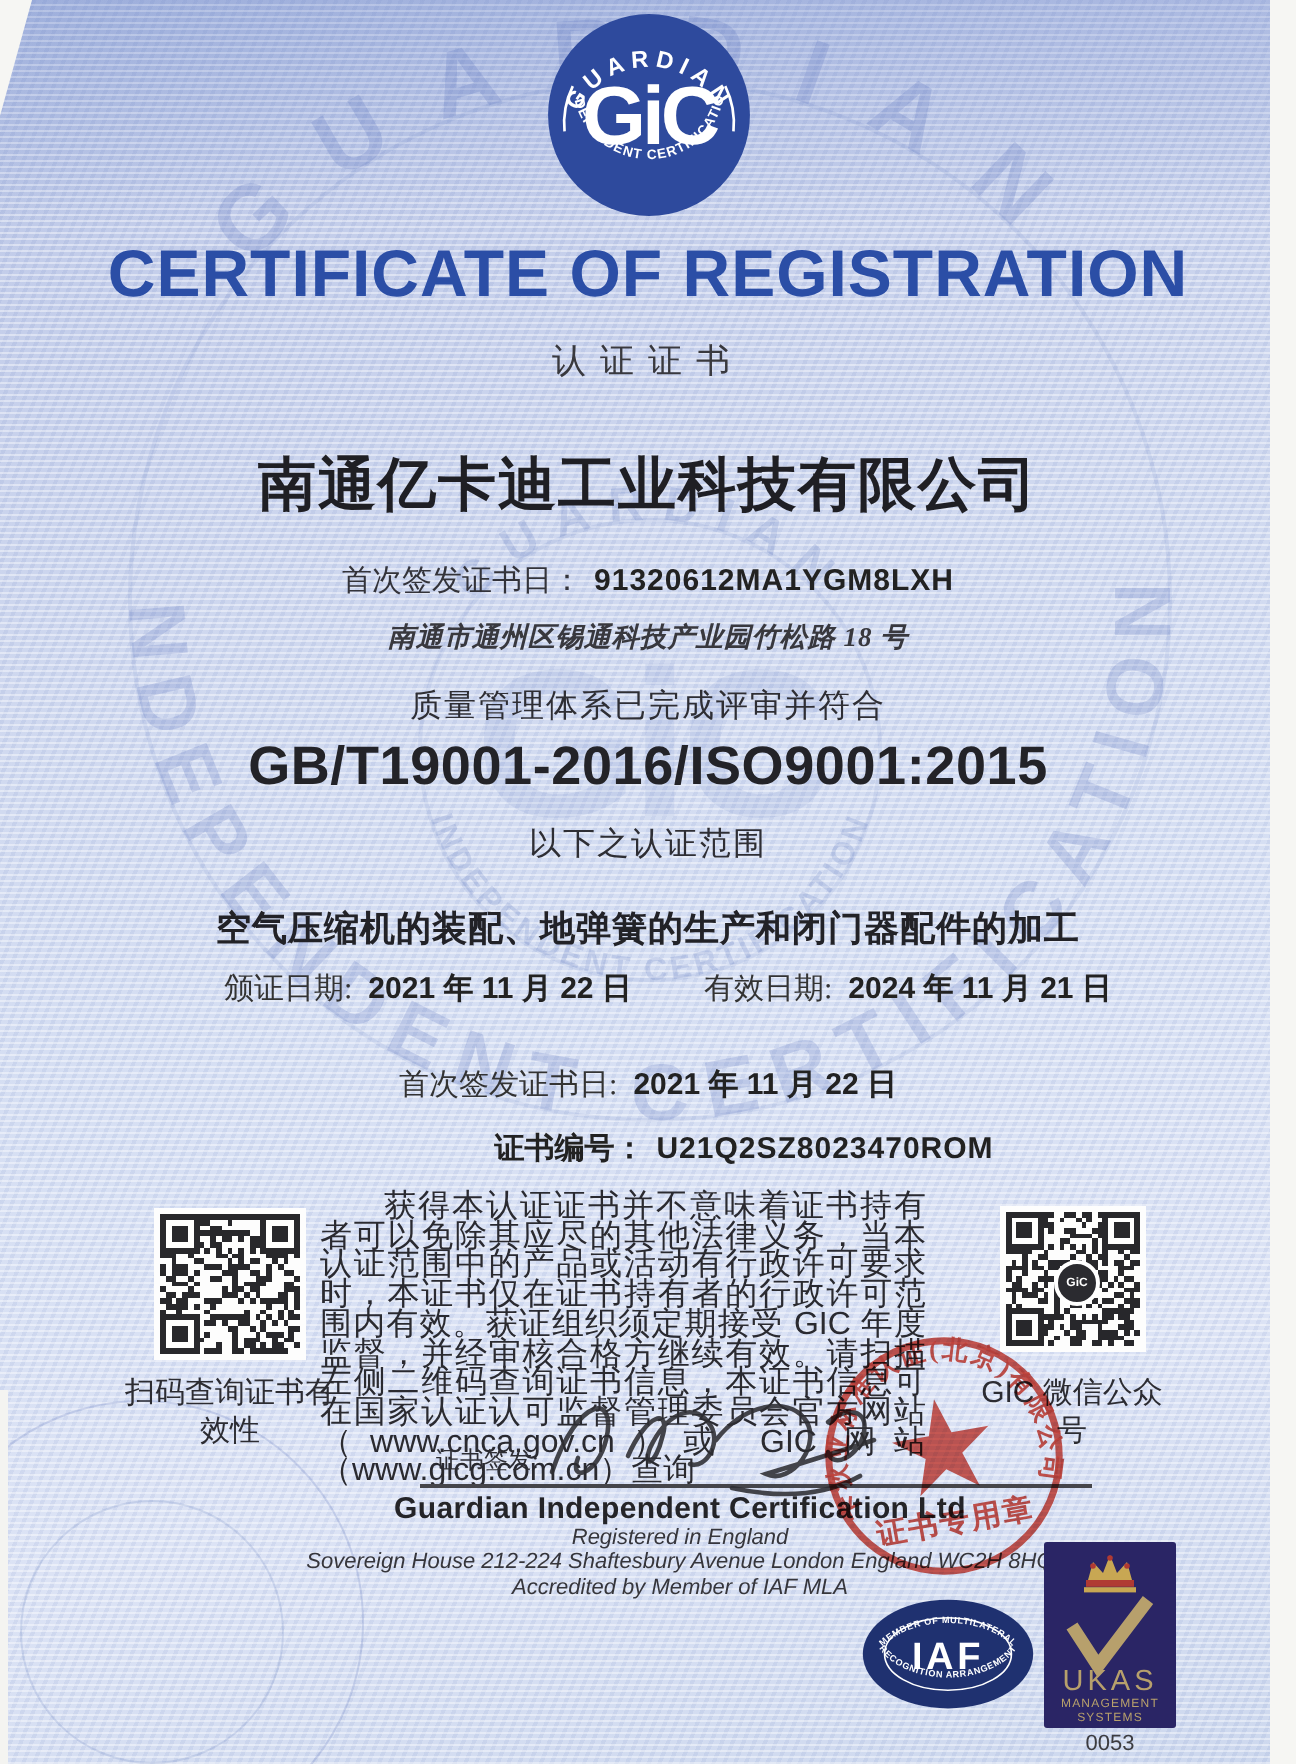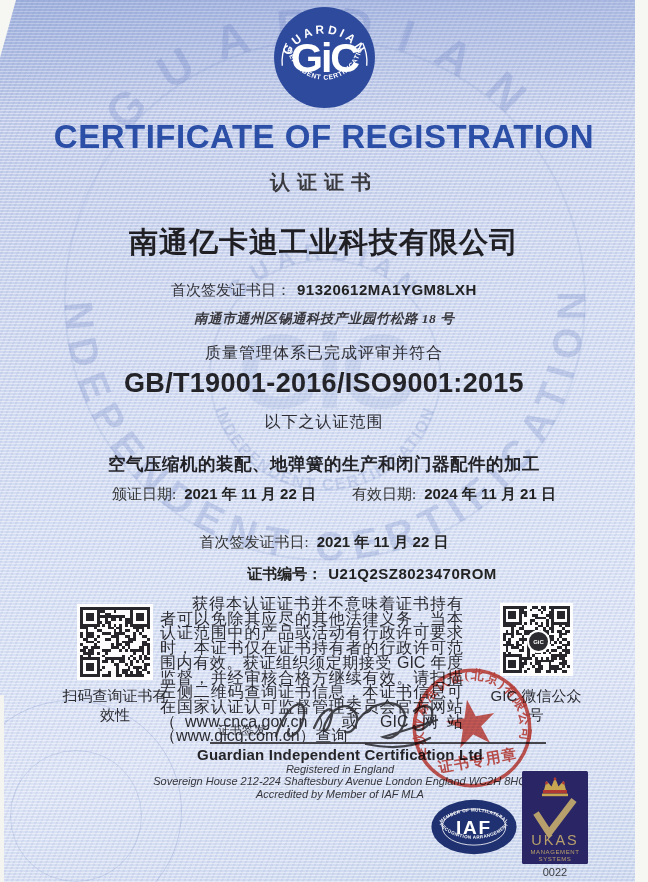--- a/index.html
+++ b/index.html
@@ -17,21 +17,21 @@
   .scan-right{right:0;top:0;width:13px;height:882px;background:#f6f6f3;z-index:9;}
   .scan-corner{left:0;top:0;width:16px;height:58px;background:#f6f6f3;
     clip-path:polygon(0 0,100% 0,0 100%);z-index:9;}
   .scan-left{left:0;top:695px;width:4px;height:187px;background:#f4f4f1;z-index:9;}
   .faint-ring{left:-40px;top:700px;width:220px;height:220px;border:1px solid rgba(90,115,185,.22);
     border-radius:50%;z-index:0;}
   .faint-ring2{left:10px;top:750px;width:130px;height:130px;border:1px solid rgba(90,115,185,.18);
     border-radius:50%;z-index:0;}
   
   .title-en{top:118px;font-size:33px;font-weight:bold;color:#2b4ea6;letter-spacing:.5px;}
-  .title-zh{top:169px;font-size:20px;font-weight:bold;color:#39393e;letter-spacing:7px;
+  .title-zh{top:169px;font-size:17px;font-weight:normal;color:#39393e;letter-spacing:7px;
     font-family:"Liberation Sans",sans-serif;}
   .company{top:223px;font-size:29px;font-weight:bold;color:#1f1f24;letter-spacing:1px;
     font-family:"Liberation Serif",serif;}
   .credit{top:281px;font-size:15px;color:#33333a;font-family:"Liberation Serif",serif;}
   .credit b{font-family:"Liberation Sans",sans-serif;color:#222;letter-spacing:.5px;margin-left:6px;}
   .address{top:310px;font-size:13.5px;font-weight:bold;font-style:italic;color:#38383e;
     font-family:"Liberation Serif",serif;letter-spacing:.5px;}
   .assessment{top:343px;font-size:16px;color:#2e2e34;font-family:"Liberation Serif",serif;letter-spacing:1px;}
   .standard{top:368px;font-size:27px;font-weight:bold;color:#232328;letter-spacing:.3px;}
   .scope-intro{top:412px;font-size:16px;color:#2e2e34;font-family:"Liberation Serif",serif;letter-spacing:1px;}
@@ -1464,18 +1464,18 @@
       <rect x="20" y="22.6" width="26" height="2.6" fill="#c8a753"></rect>
       <circle cx="24.5" cy="12" r="1.4" fill="#b03a33"></circle>
       <circle cx="33" cy="8" r="1.4" fill="#b03a33"></circle>
       <circle cx="41.5" cy="12" r="1.4" fill="#b03a33"></circle>
     </g>
     <path d="M14 42 L27 62 L52 29" fill="none" stroke="#b7a06c" stroke-width="6.5"></path>
     <text x="33" y="74" text-anchor="middle" fill="#b7a06c" font-size="14.5" letter-spacing="2">UKAS</text>
     <text x="33" y="82.5" text-anchor="middle" fill="#b7a06c" font-size="6" letter-spacing=".6">MANAGEMENT</text>
     <text x="33" y="89.5" text-anchor="middle" fill="#b7a06c" font-size="6" letter-spacing=".6">SYSTEMS</text>
   </svg>
-  <div class="abs ukas-number">0022</div>
+  <div class="abs ukas-number">0053</div>
 
   <div class="abs scan-right"></div>
   <div class="abs scan-corner"></div>
   <div class="abs scan-left"></div>
 </div>
 
 </body></html>

